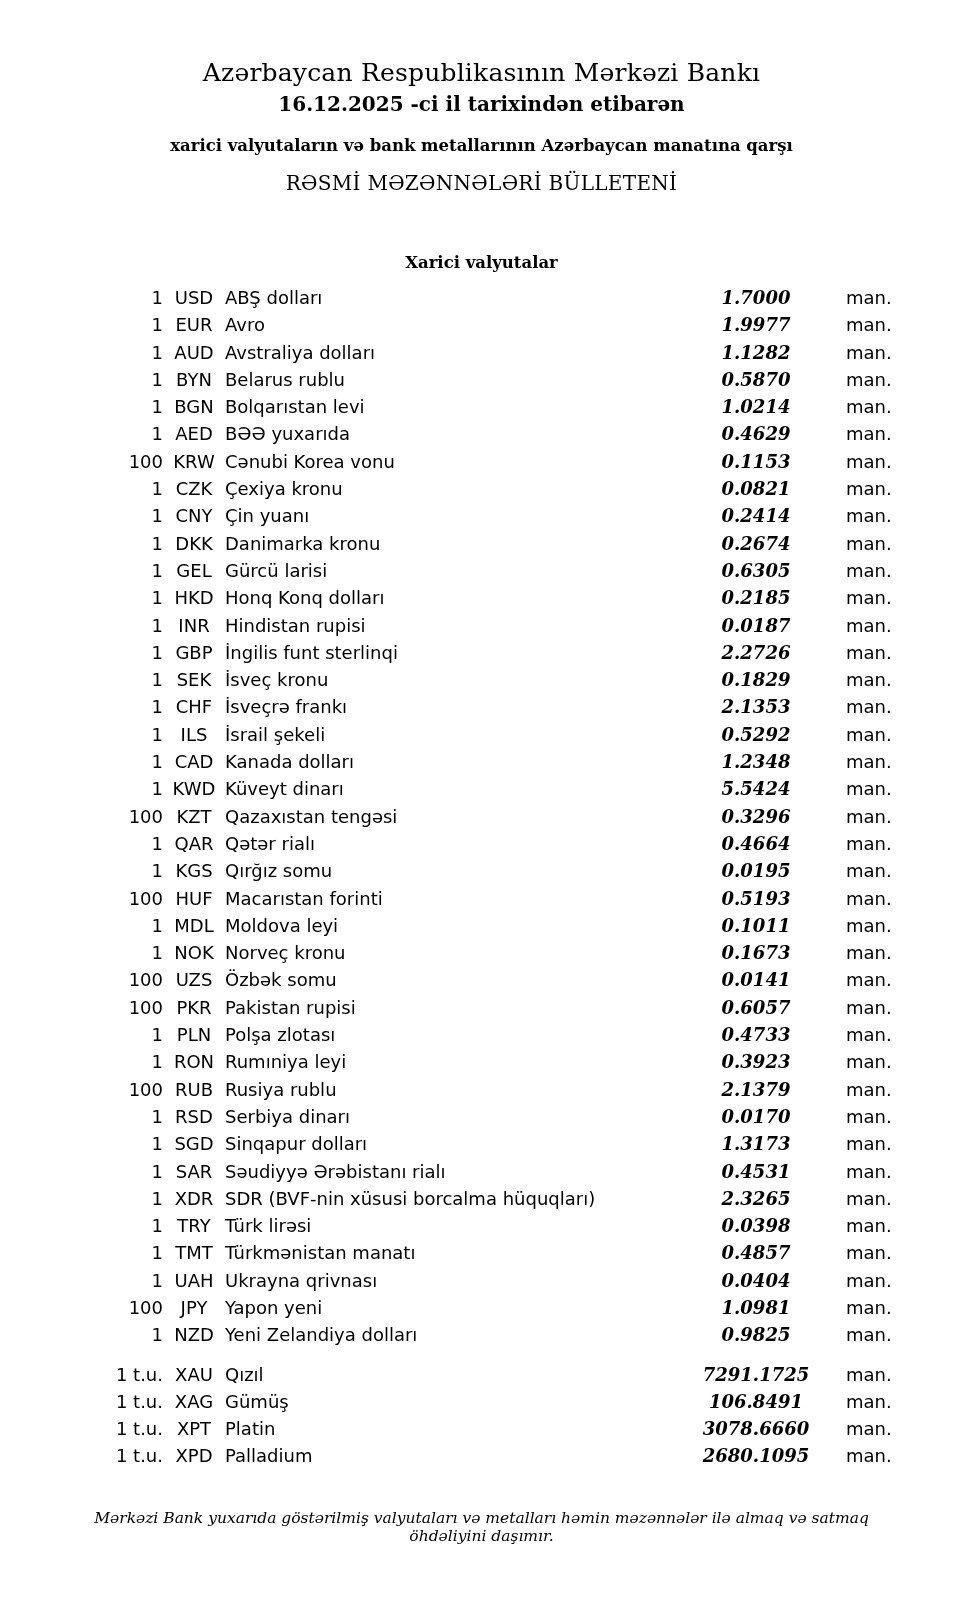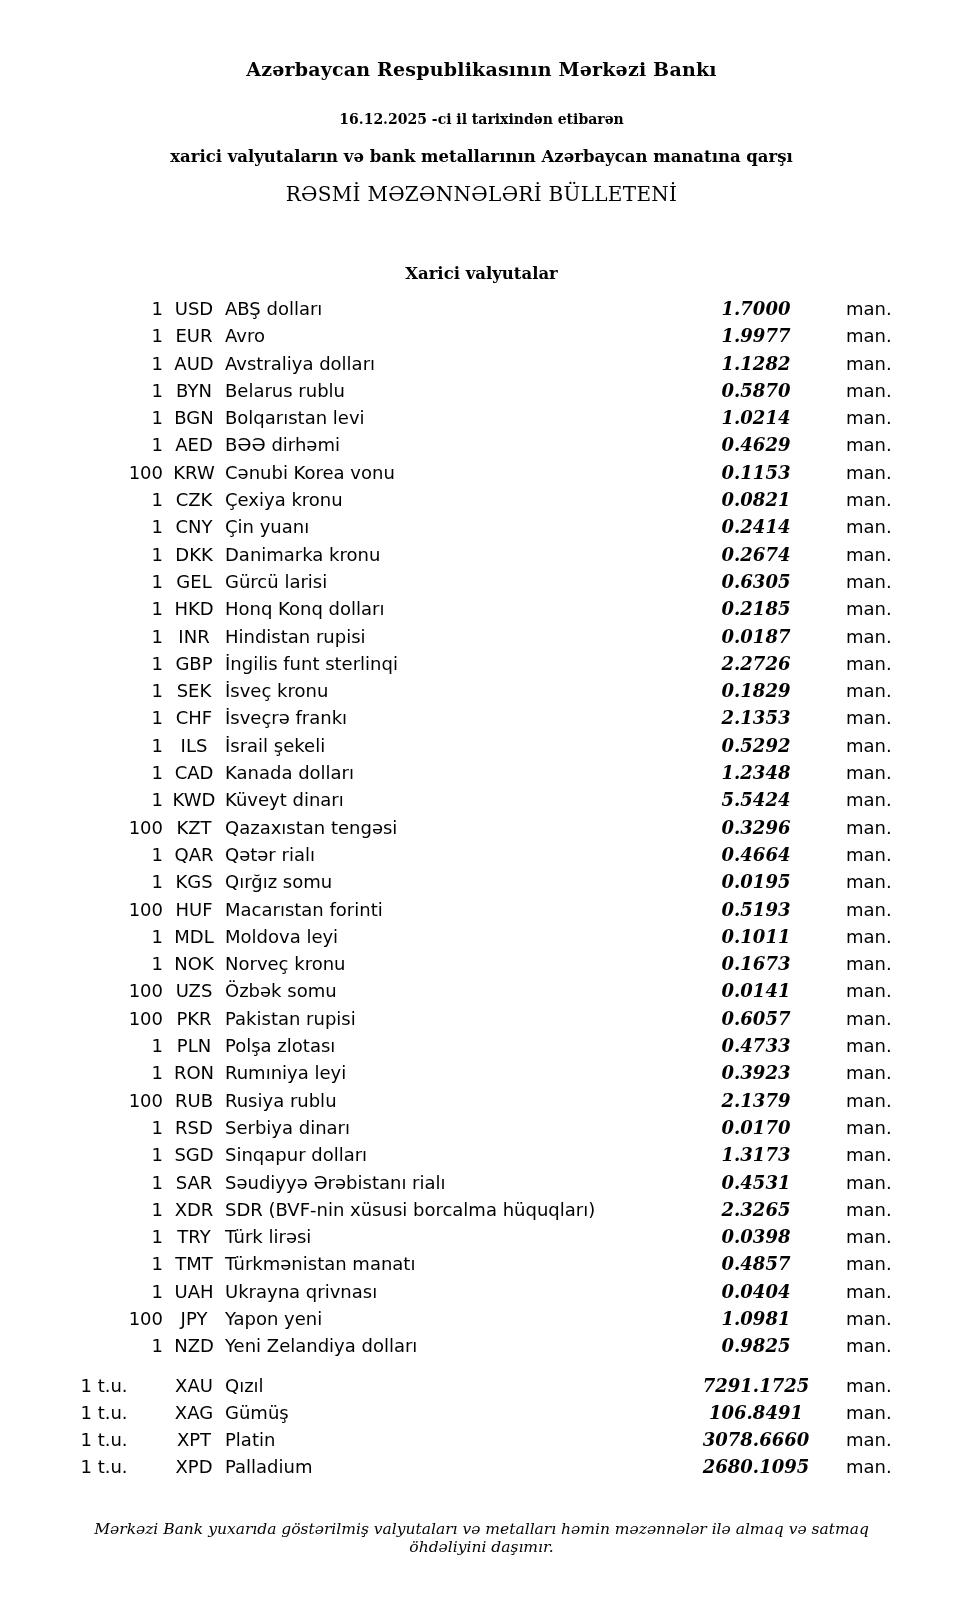--- a/index.html
+++ b/index.html
@@ -18,30 +18,30 @@
     min-height: 1607px;
     box-sizing: border-box;
     padding: 40px 45px 20px 45px;
     position: relative;
   }
   .header {
     text-align: center;
   }
   .bank-title {
     font-family: "DejaVu Serif", serif;
-    font-weight: bold;
-    font-size: 19px;
+    font-weight: normal;
+    font-size: 25px;
     letter-spacing: 0.2px;
     margin: 18px 0 0 0;
   }
   .date-line {
     font-family: "DejaVu Serif", serif;
     font-weight: bold;
-    font-size: 14px;
-    margin: 31px 0 0 0;
+    font-size: 20px;
+    margin: 5px 0 0 0;
   }
   .subject-line {
     font-family: "DejaVu Serif", serif;
     font-weight: bold;
     font-size: 16.5px;
     margin: 20px 0 0 0;
   }
   .bulletin-line {
     font-family: "DejaVu Serif", serif;
     font-weight: normal;
@@ -103,21 +103,20 @@
     text-align: left;
     font-family: "DejaVu Sans", sans-serif;
     font-size: 18px;
     margin-top: 15px;
   }
   table.metals td {
     line-height: 27px;
   }
   table.metals td.qty {
     width: 118px;
-    text-align: center;
   }
   .footnote {
     margin-top: 40px;
     font-family: "DejaVu Serif", serif;
     font-style: italic;
     font-size: 15.5px;
     text-align: center;
     padding: 0 10px;
   }
 </style>
@@ -168,21 +167,21 @@
       <tr>
           <td class="qty">1</td>
           <td class="code">BGN</td>
           <td class="name">Bolqarıstan levi</td>
           <td class="value">1.0214</td>
           <td class="unit">man.</td>
         </tr>
       <tr>
           <td class="qty">1</td>
           <td class="code">AED</td>
-          <td class="name">BƏƏ dirhəmi</td>
+          <td class="name">BƏƏ yuxarıda</td>
           <td class="value">0.4629</td>
           <td class="unit">man.</td>
         </tr>
       <tr>
           <td class="qty">100</td>
           <td class="code">KRW</td>
           <td class="name">Cənubi Korea vonu</td>
           <td class="value">0.1153</td>
           <td class="unit">man.</td>
         </tr>

